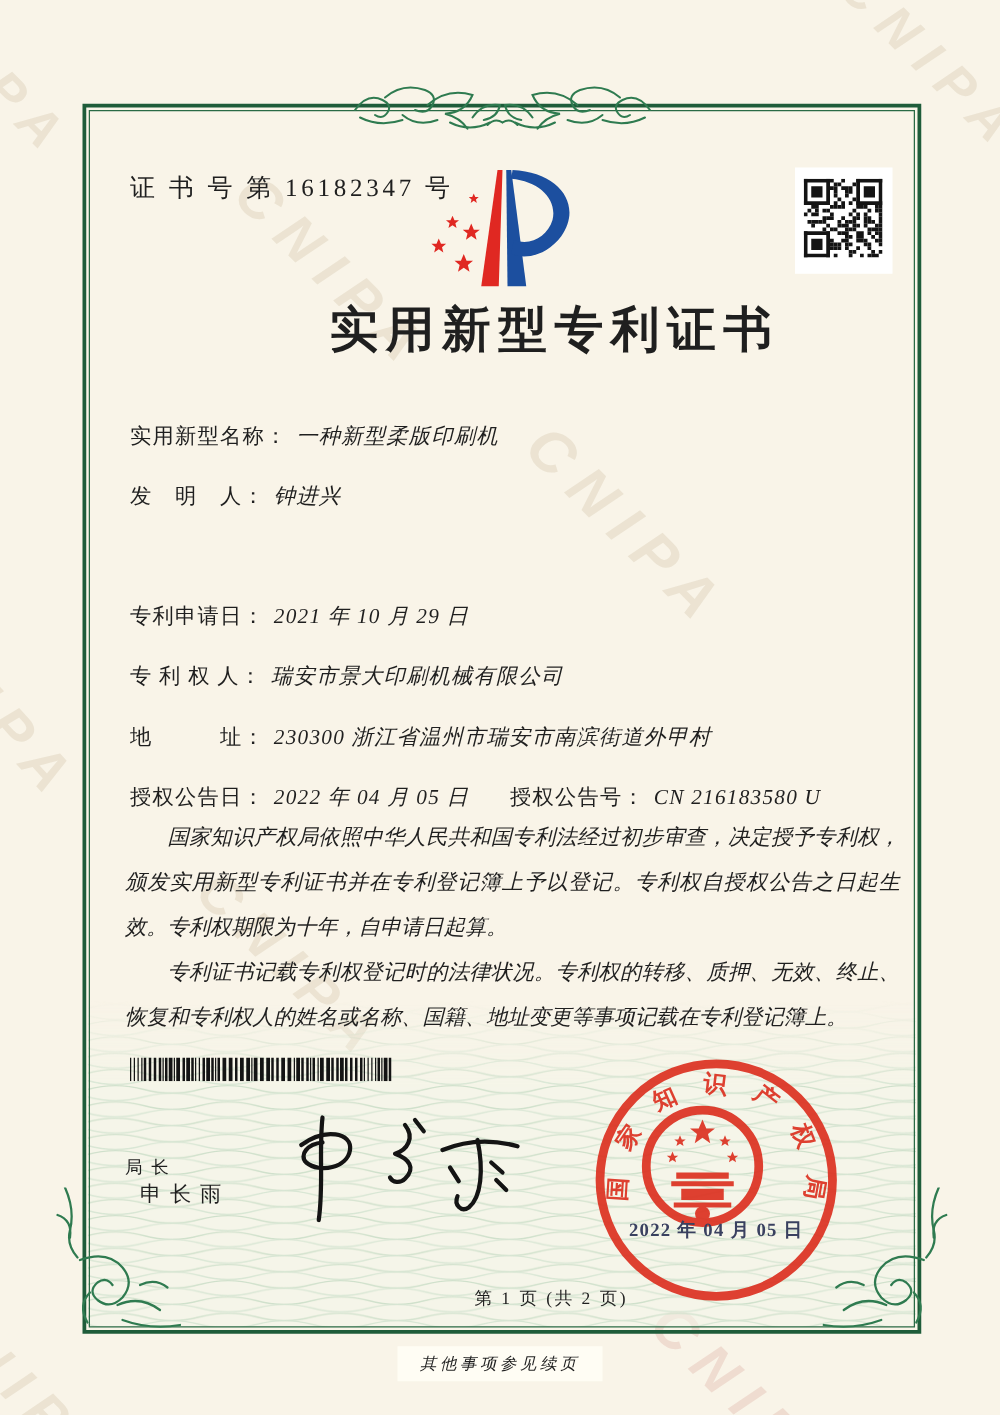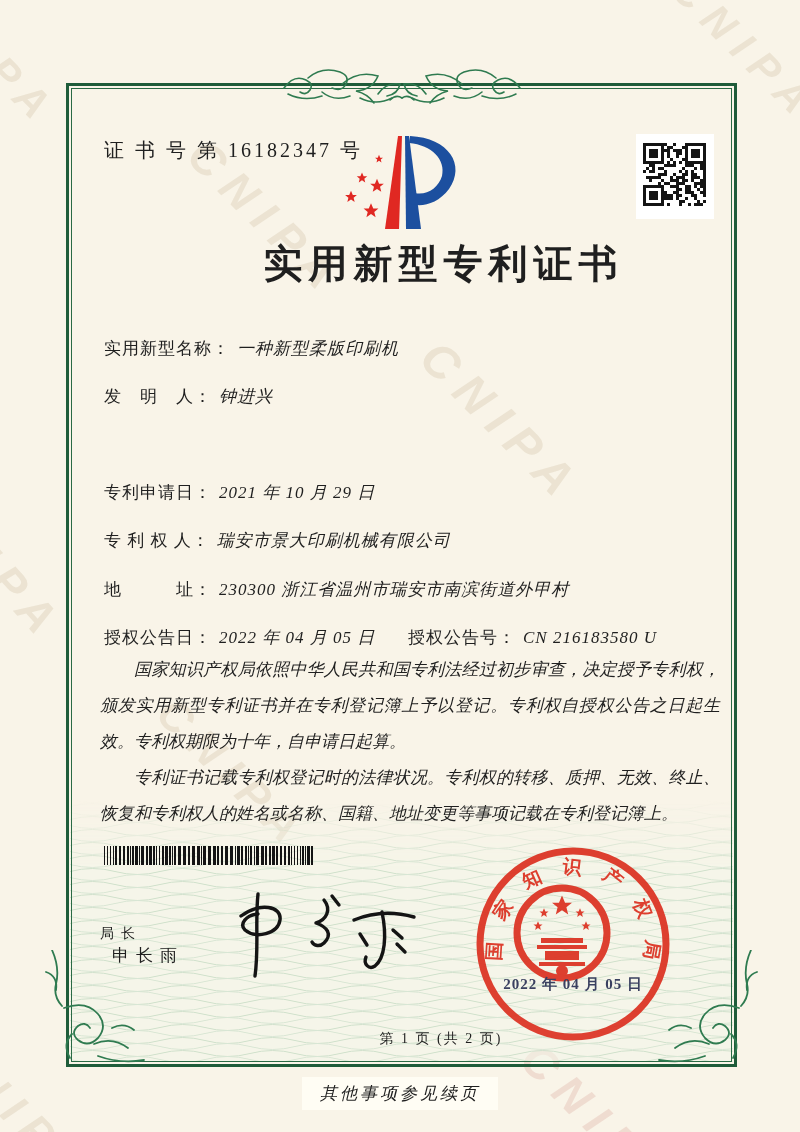--- a/index.html
+++ b/index.html
@@ -44,21 +44,21 @@
   .officer-name{position:absolute;left:112px;top:944px;font-size:17px;letter-spacing:7px;z-index:4;}
 
   .signature{position:absolute;left:228px;top:884px;z-index:4;}
   .seal{position:absolute;left:468px;top:842px;z-index:4;}
   .barcode{position:absolute;left:104px;top:846px;z-index:4;}
 
   .page-info{position:absolute;left:66px;top:1030px;width:750px;text-align:center;
              font-size:14px;letter-spacing:2px;z-index:3;}
   .continuation{position:absolute;left:0;top:1077px;width:800px;text-align:center;z-index:3;}
   .continuation span{display:inline-block;background:#fffdf4;padding:5px 18px;
-                     font-size:17px;font-style:italic;letter-spacing:3px;}
+                     font-size:13px;font-style:italic;letter-spacing:3px;}
 </style>
 </head>
 <body>
 
 <div id="page">
 
   <div class="wm" style="left:-65px;top:-30px;font-size:42px;transform:rotate(45deg);">CNIPA</div>
   <div class="wm" style="left:695px;top:-35px;font-size:42px;transform:rotate(45deg);">CNIPA</div>
   <div class="wm" style="left:215px;top:128px;font-size:46px;transform:rotate(45deg);">CNIPA</div>
   <div class="wm" style="left:448px;top:330px;font-size:48px;transform:rotate(45deg);">CNIPA</div>

